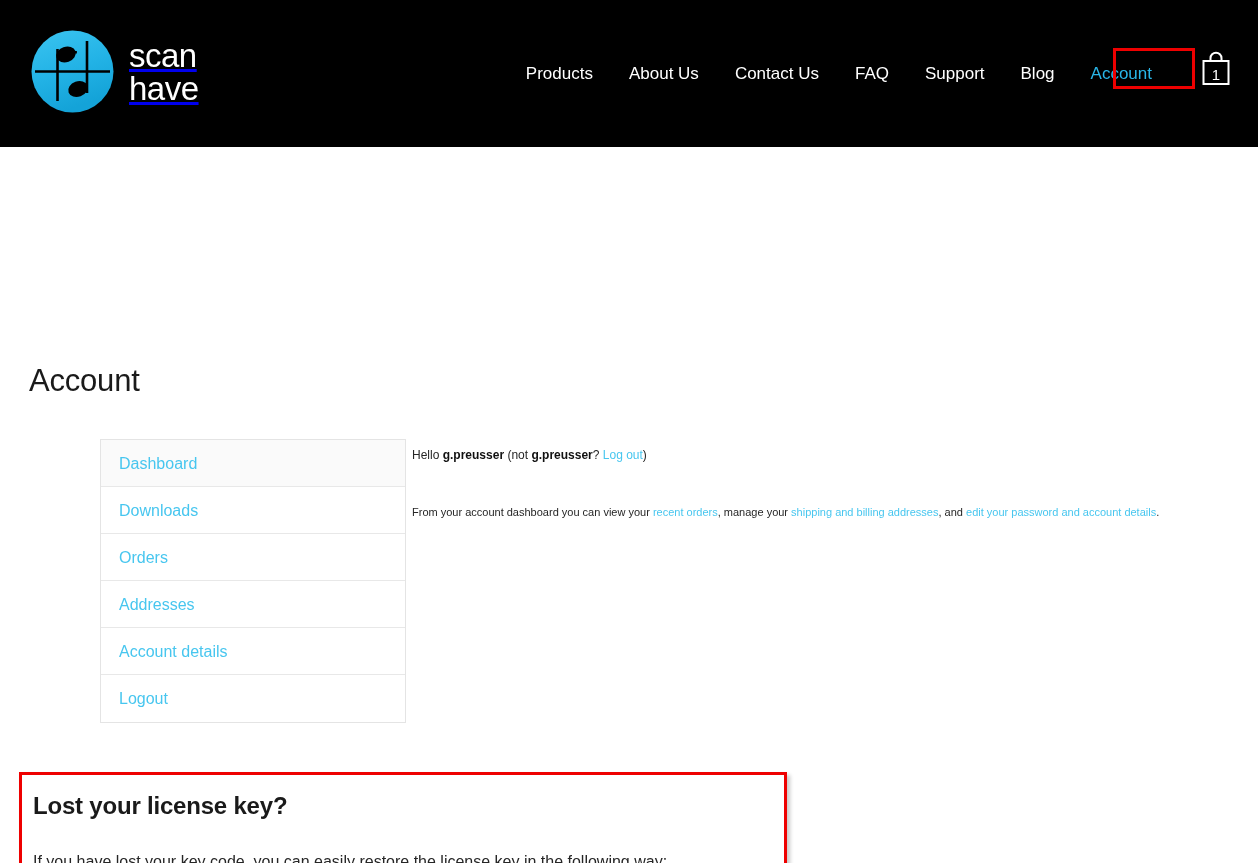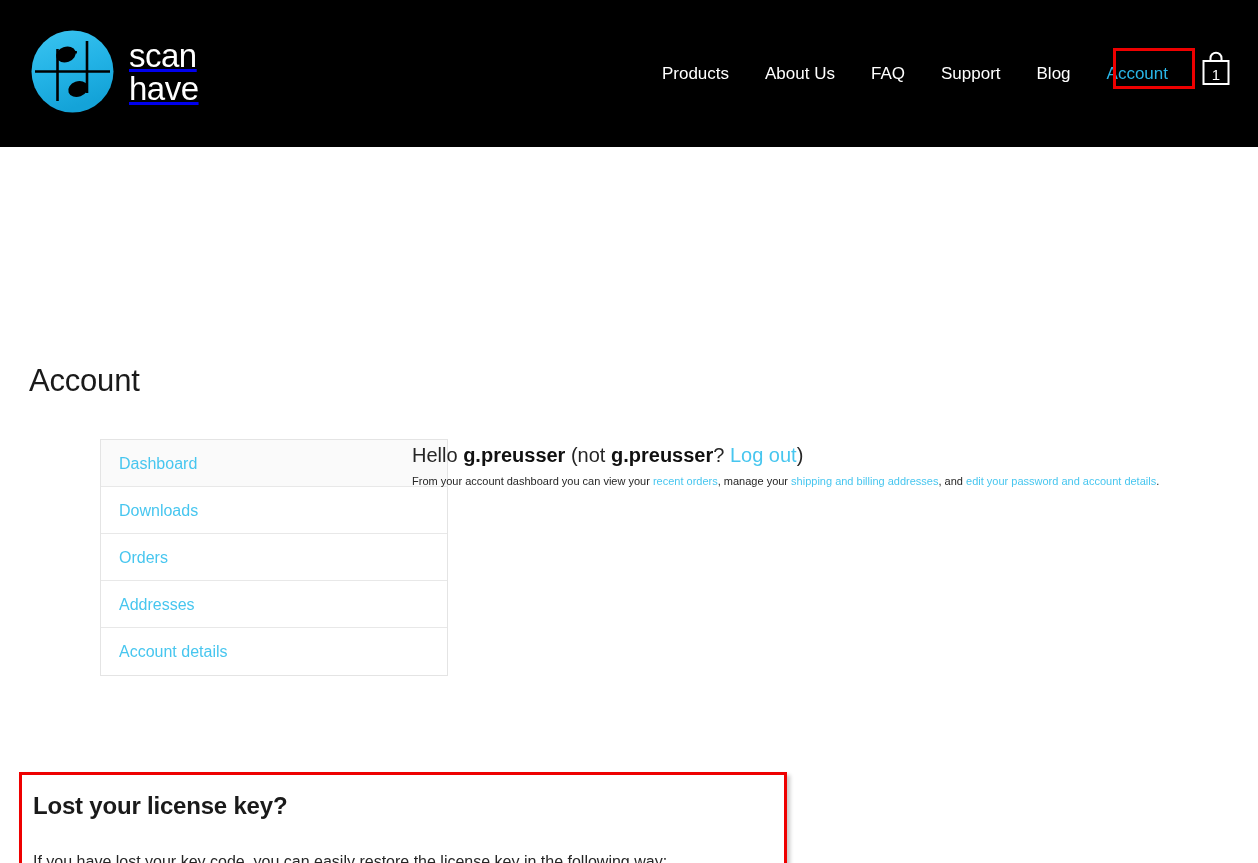--- a/index.html
+++ b/index.html
@@ -41,21 +41,21 @@
     color: #ffffff;
     font-size: 33px;
     line-height: 33px;
     font-weight: 400;
     letter-spacing: -0.5px;
   }
   .logo-wordmark span { display: block; }
 
   .main-nav {
     position: absolute;
-    right: 72px;
+    right: 88px;
     top: 0;
     height: 147px;
     display: flex;
     align-items: center;
     gap: 0;
   }
 
   .nav-link {
     color: #ffffff;
     font-size: 17px;
@@ -103,21 +103,21 @@
     font-weight: 400;
     color: #1a1a1a;
     letter-spacing: -0.2px;
   }
 
   
   .account-nav {
     position: absolute;
     left: 100px;
     top: 292px;
-    width: 348px;
+    width: 306px;
     border: 1px solid #e4e4e4;
     background: #7dd3fc;
   }
 
   .account-nav-item {
     display: block;
     height: 47px;
     line-height: 47px;
     padding-left: 18px;
     font-size: 16px;
@@ -130,23 +130,24 @@
   .account-nav-item.is-current { background: #fafafa; }
 
   .account-content {
     position: absolute;
     left: 412px;
     top: 296px;
     width: 800px;
   }
 
   .account-greeting {
-    font-size: 20px;
+    font-size: 12px;
     color: #262626;
     line-height: 24px;
+    margin-bottom: 31px;
   }
   .account-greeting strong { font-weight: 700; color: #111; }
 
   .account-intro {
     font-size: 11px;
     color: #262626;
     line-height: 28.5px;
     max-width: 805px;
   }
 
@@ -206,20 +207,21 @@
     </span>
     <span class="logo-wordmark">
       <span>scan</span>
       <span>have</span>
     </span>
   </a>
 
   <nav class="main-nav">
     <a class="nav-link" href="#">Products</a>
     <a class="nav-link" href="#">About Us</a>
+    <a class="nav-link" href="#">Contact Us</a>
     <a class="nav-link" href="#">FAQ</a>
     <a class="nav-link" href="#">Support</a>
     <a class="nav-link" href="#">Blog</a>
     <a class="nav-link is-active" href="#">Account</a>
   </nav>
 
   <div class="highlight-box-account"></div>
 
   <button class="cart-button">
     <svg width="34" height="38" viewBox="0 0 34 38" xmlns="http://www.w3.org/2000/svg">
@@ -233,20 +235,21 @@
 <main class="page">
 
   <h1 class="page-title">Account</h1>
 
   <nav class="account-nav">
     <a class="account-nav-item is-current" href="#">Dashboard</a>
     <a class="account-nav-item" href="#">Downloads</a>
     <a class="account-nav-item" href="#">Orders</a>
     <a class="account-nav-item" href="#">Addresses</a>
     <a class="account-nav-item" href="#">Account details</a>
+    <a class="account-nav-item" href="#">Logout</a>
   </nav>
 
   <section class="account-content">
 
     <p class="account-greeting"><span>Hello </span><strong>g.preusser</strong><span> (not </span><strong>g.preusser</strong><span>? </span><a class="link-cyan" href="#">Log out</a><span>)</span></p>
 
     <p class="account-intro"><span>From your account dashboard you can view your </span><a class="link-cyan" href="#">recent orders</a><span>, manage your </span><a class="link-cyan" href="#">shipping and billing addresses</a><span>, and </span><a class="link-cyan" href="#">edit your password and account details</a><span>.</span></p>
 
   </section>
 

